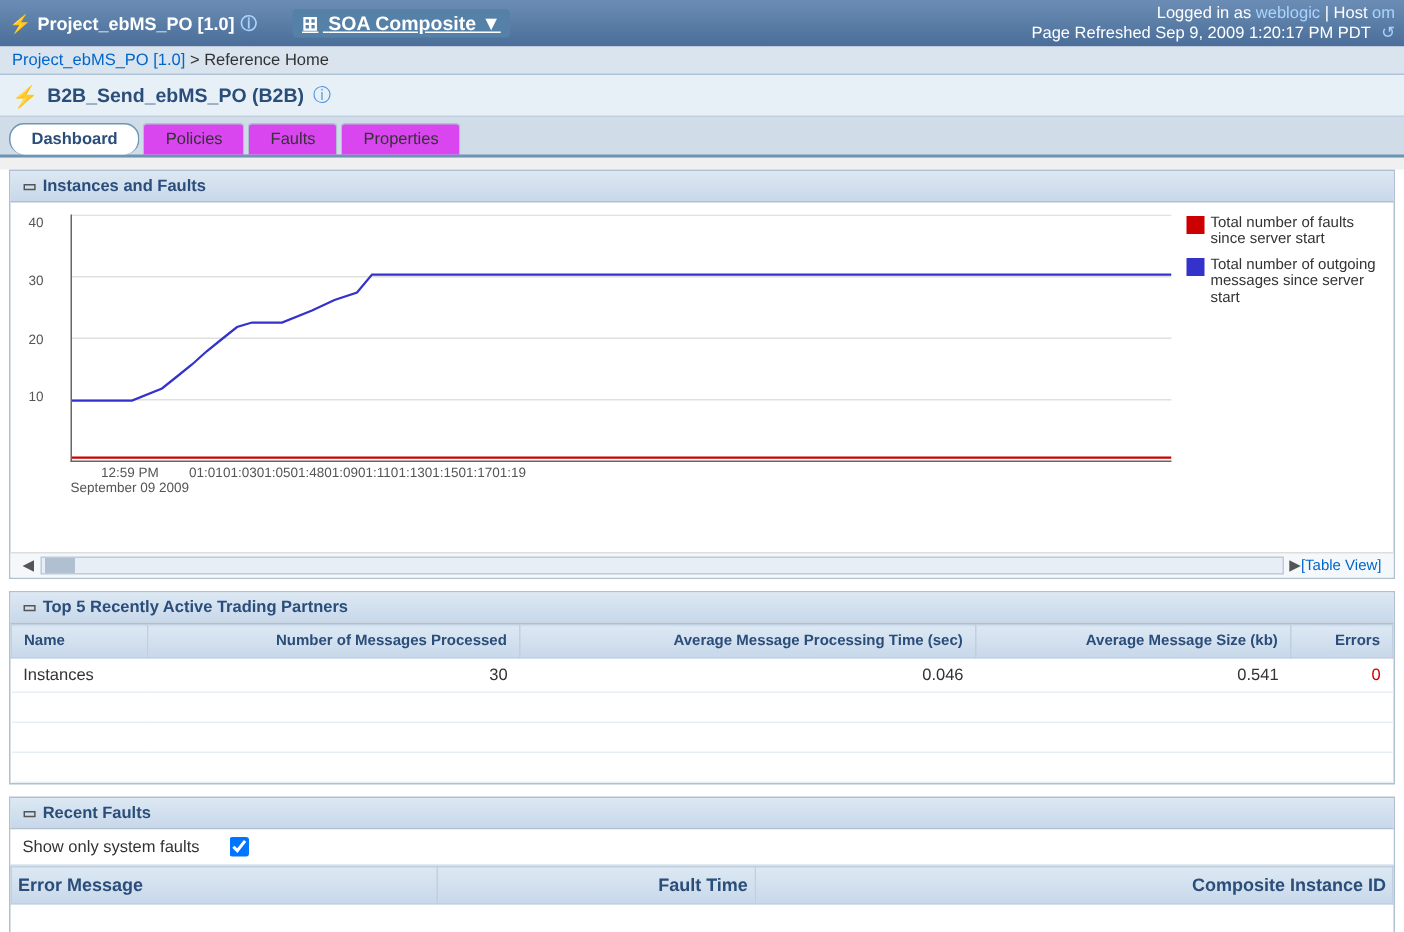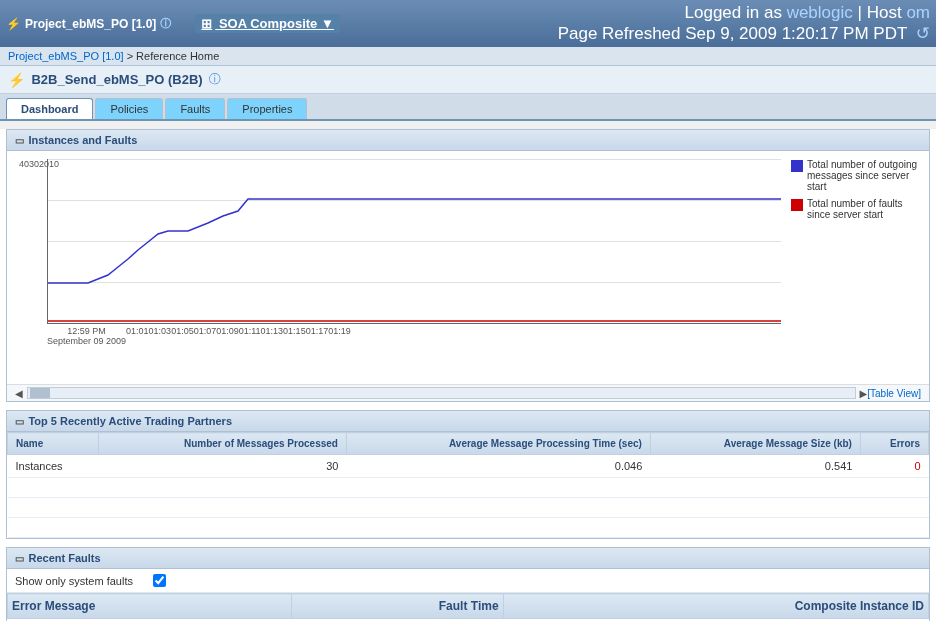--- a/index.html
+++ b/index.html
@@ -7,21 +7,21 @@
 
     
     .header-bar {
       background: linear-gradient(to bottom, #6b8db5, #4a6e99);
       padding: 3px 6px;
       display: flex;
       justify-content: space-between;
       align-items: center;
     }
     .header-title { color: white; font-size: 12px; font-weight: bold; display: flex; align-items: center; gap: 4px; }
-    .header-right { color: white; font-size: 17px; text-align: right; }
+    .header-right { color: white; font-size: 11px; text-align: right; }
     .header-right a { color: #aad4ff; text-decoration: none; }
 
     
     .breadcrumb {
       background: #d9e4ef;
       padding: 3px 8px;
       font-size: 11px;
       color: #333;
       border-bottom: 1px solid #b0c4d8;
     }
@@ -47,29 +47,30 @@
       padding-top: 4px;
       padding-left: 6px;
       gap: 2px;
     }
     .tab {
       padding: 4px 14px;
       font-size: 11px;
       cursor: pointer;
       border: 1px solid #b0c0d0;
       border-bottom: none;
-      background: #7dd3fc;
+      background: #d946ef;
       color: #333;
       border-radius: 3px 3px 0 0;
     }
     .tab.active {
       background: white;
       border-color: #6b94b5;
       font-weight: bold;
       color: #2a4d7a;
+      border-radius: 10px;
     }
 
     
     .main-content {
       background: white;
       padding: 0;
     }
 
     
     .section {
@@ -277,21 +278,21 @@
 <div class="main-content">
 
   <div class="section">
     <div class="section-header">
       <span class="collapse-icon">▭</span>
       <span>Instances and Faults</span>
     </div>
     <div class="chart-area">
       <div class="chart-wrapper">
 
-        <div style="position:absolute; left:-28px; top:0; height:165px; display:flex; justify-content:space-between; font-size:9px; color:#555;">
+        <div style="position:absolute; left:-28px; top:0; height:165px; display:flex; flex-direction:column; justify-content:space-between; font-size:9px; color:#555;">
           <span>40</span>
           <span>30</span>
           <span>20</span>
           <span>10</span>
           <span>&nbsp;</span>
         </div>
 
         <div class="chart-container">
 
           <div class="grid-line" style="top:0%;"></div>
@@ -308,38 +309,38 @@
         </div>
 
         <div style="display:flex; margin-top:2px; font-size:9px; color:#555; padding-right:2px;">
           <div style="text-align:center;">
             <div>12:59 PM</div>
             <div>September 09 2009</div>
           </div>
           <span>01:01</span>
           <span>01:03</span>
           <span>01:05</span>
-          <span>01:07</span>
+          <span>01:48</span>
           <span>01:09</span>
           <span>01:11</span>
           <span>01:13</span>
           <span>01:15</span>
           <span>01:17</span>
           <span>01:19</span>
         </div>
       </div>
 
       <div class="chart-legend">
         <div class="legend-item">
+          <div class="legend-color" style="background:#cc0000;"></div>
+          <span>Total number of faults since server start</span>
+        </div>
+        <div class="legend-item">
           <div class="legend-color" style="background:#3333cc;"></div>
           <span>Total number of outgoing messages since server start</span>
-        </div>
-        <div class="legend-item">
-          <div class="legend-color" style="background:#cc0000;"></div>
-          <span>Total number of faults since server start</span>
         </div>
       </div>
     </div>
 
     <div class="chart-nav">
       <span class="nav-arrow">◀</span>
       <div class="scroll-bar-area">
         <div class="scroll-handle"></div>
       </div>
       <span class="nav-arrow">▶</span>

